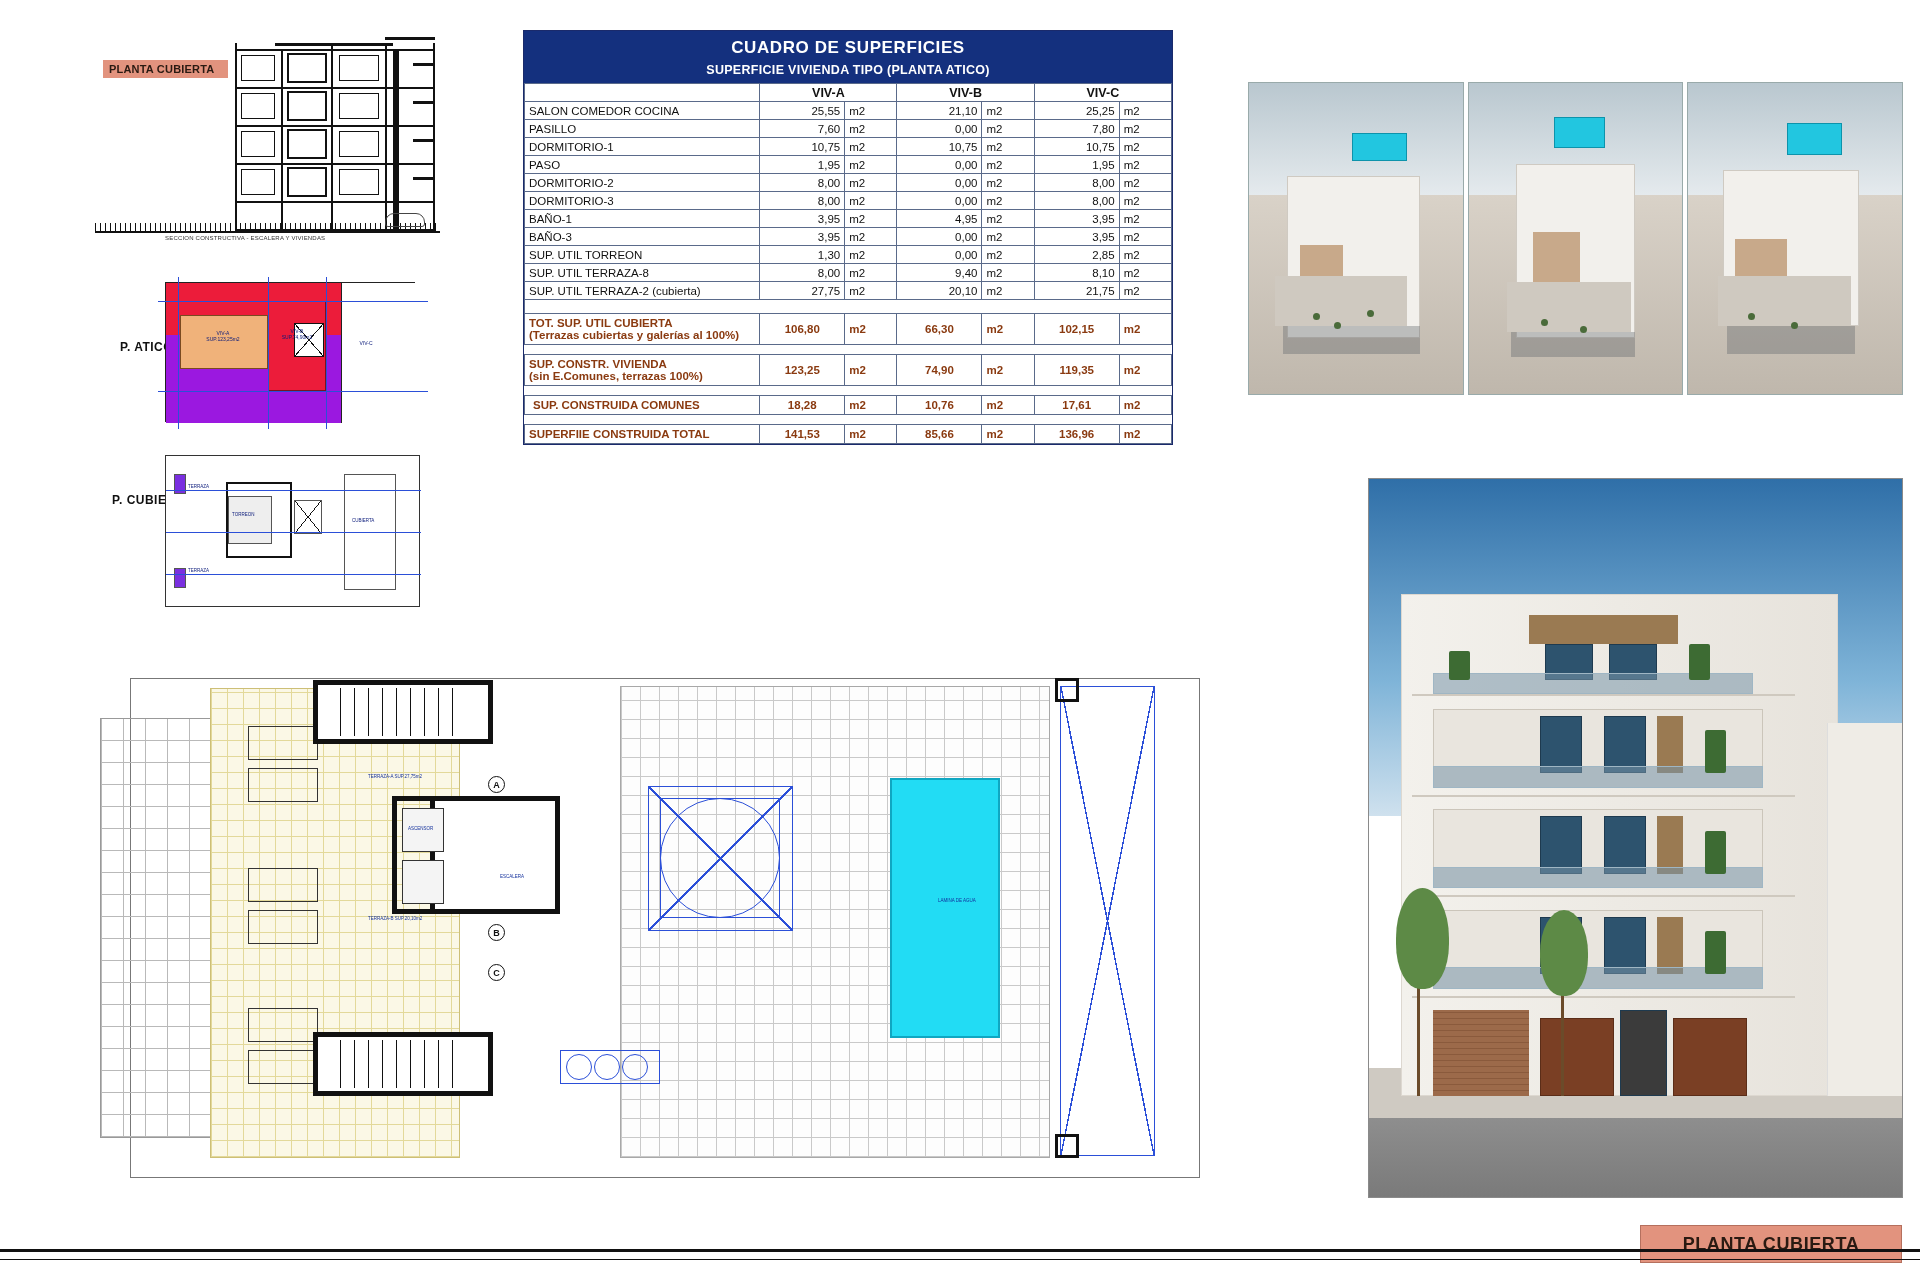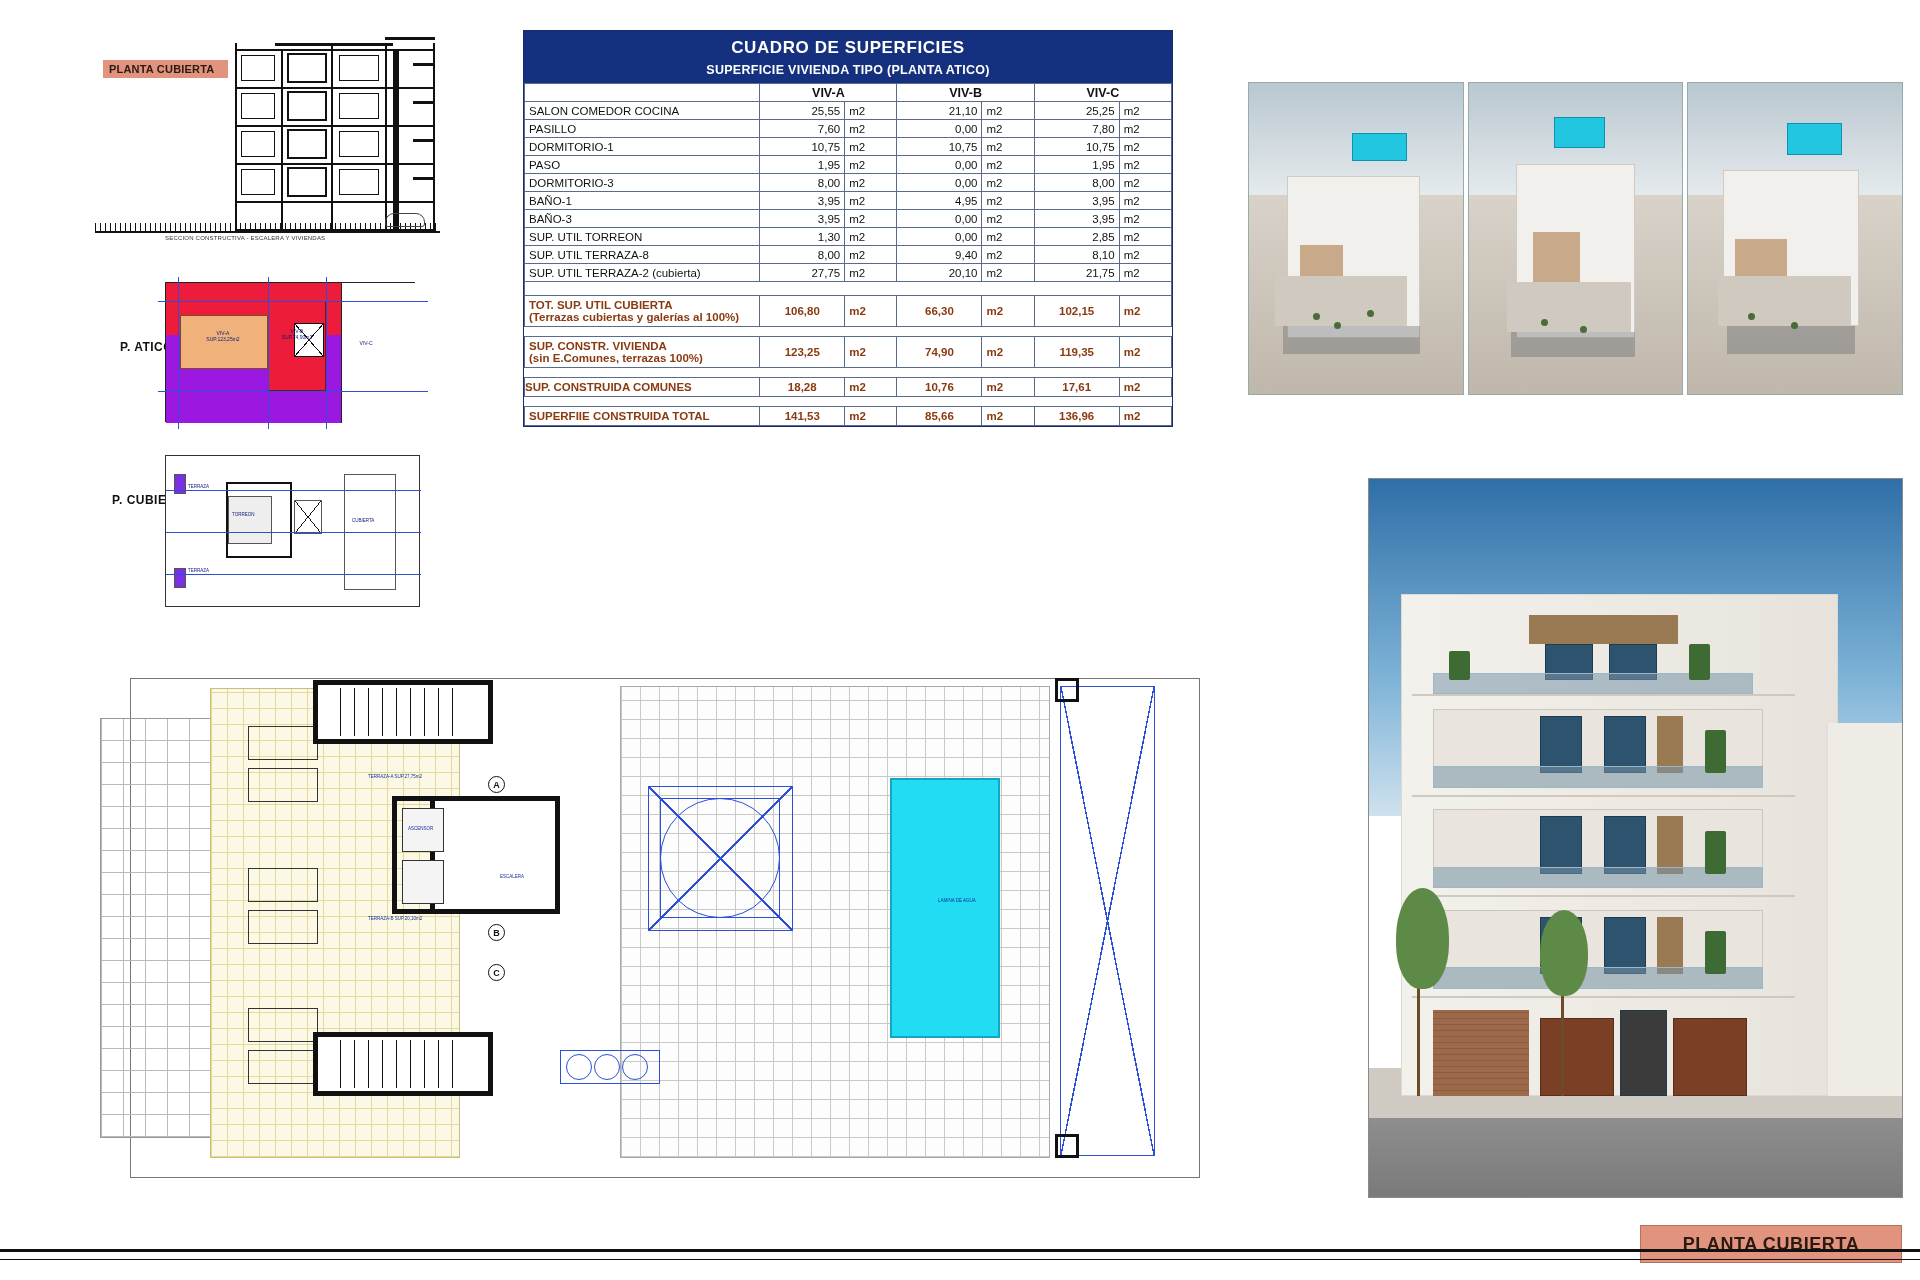--- a/index.html
+++ b/index.html
@@ -333,20 +333,29 @@
           <tr>
             <td class="rowname">PASO</td>
             <td class="val">1,95</td>
             <td class="unit">m2</td>
             <td class="val">0,00</td>
             <td class="unit">m2</td>
             <td class="val">1,95</td>
             <td class="unit">m2</td>
           </tr>
           <tr>
+            <td class="rowname">DORMITORIO-2</td>
+            <td class="val">8,00</td>
+            <td class="unit">m2</td>
+            <td class="val">0,00</td>
+            <td class="unit">m2</td>
+            <td class="val">8,00</td>
+            <td class="unit">m2</td>
+          </tr>
+          <tr>
             <td class="rowname">DORMITORIO-3</td>
             <td class="val">8,00</td>
             <td class="unit">m2</td>
             <td class="val">0,00</td>
             <td class="unit">m2</td>
             <td class="val">8,00</td>
             <td class="unit">m2</td>
           </tr>
           <tr>
             <td class="rowname">BAÑO-1</td>
@@ -420,21 +429,21 @@
             <td class="bold-brown-unit">m2</td>
             <td class="bold-brown-val">74,90</td>
             <td class="bold-brown-unit">m2</td>
             <td class="bold-brown-val">119,35</td>
             <td class="bold-brown-unit">m2</td>
           </tr>
           <tr>
             <td colspan="7" style="height:10px;border:none;"></td>
           </tr>
           <tr>
-            <td class="rowname bold-brown" style="padding:3px 0;margin-left:16px;">
+            <td class="rowname bold-brown" style="padding:3px 8px;margin-left:16px;">
               <div>SUP. CONSTRUIDA COMUNES</div>
             </td>
             <td class="bold-brown-val">18,28</td>
             <td class="bold-brown-unit">m2</td>
             <td class="bold-brown-val">10,76</td>
             <td class="bold-brown-unit">m2</td>
             <td class="bold-brown-val">17,61</td>
             <td class="bold-brown-unit">m2</td>
           </tr>
           <tr>

